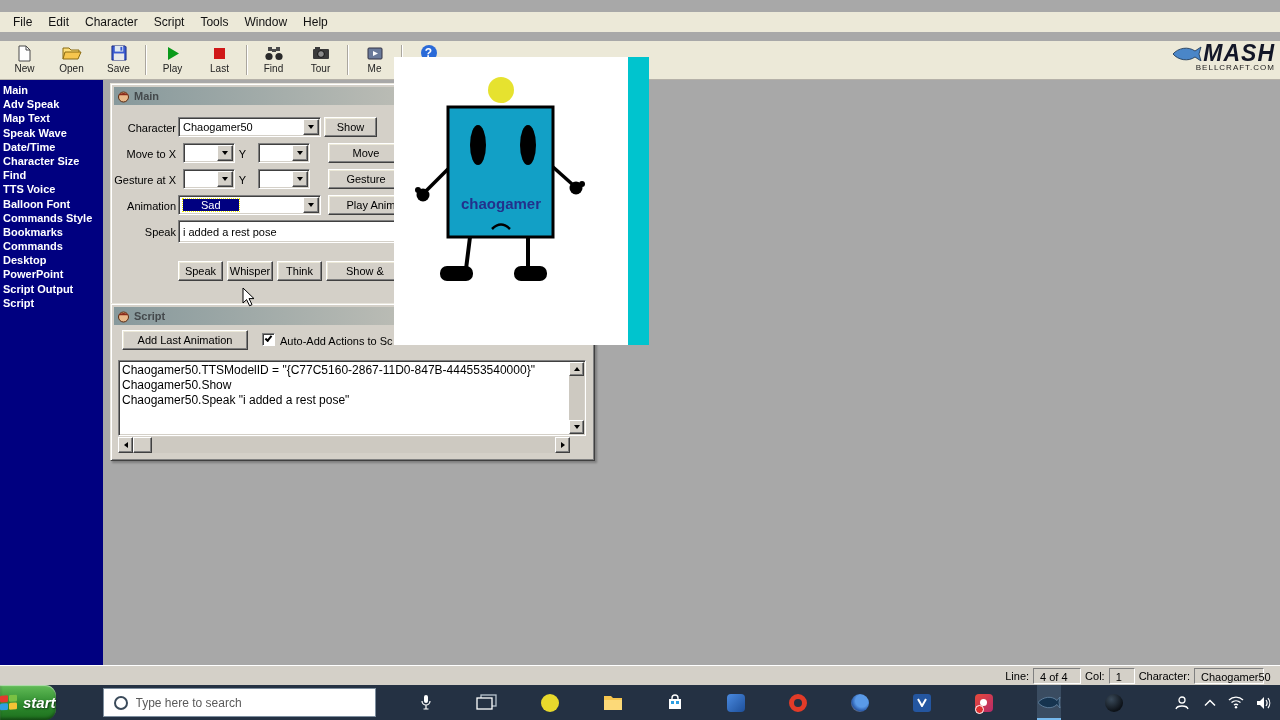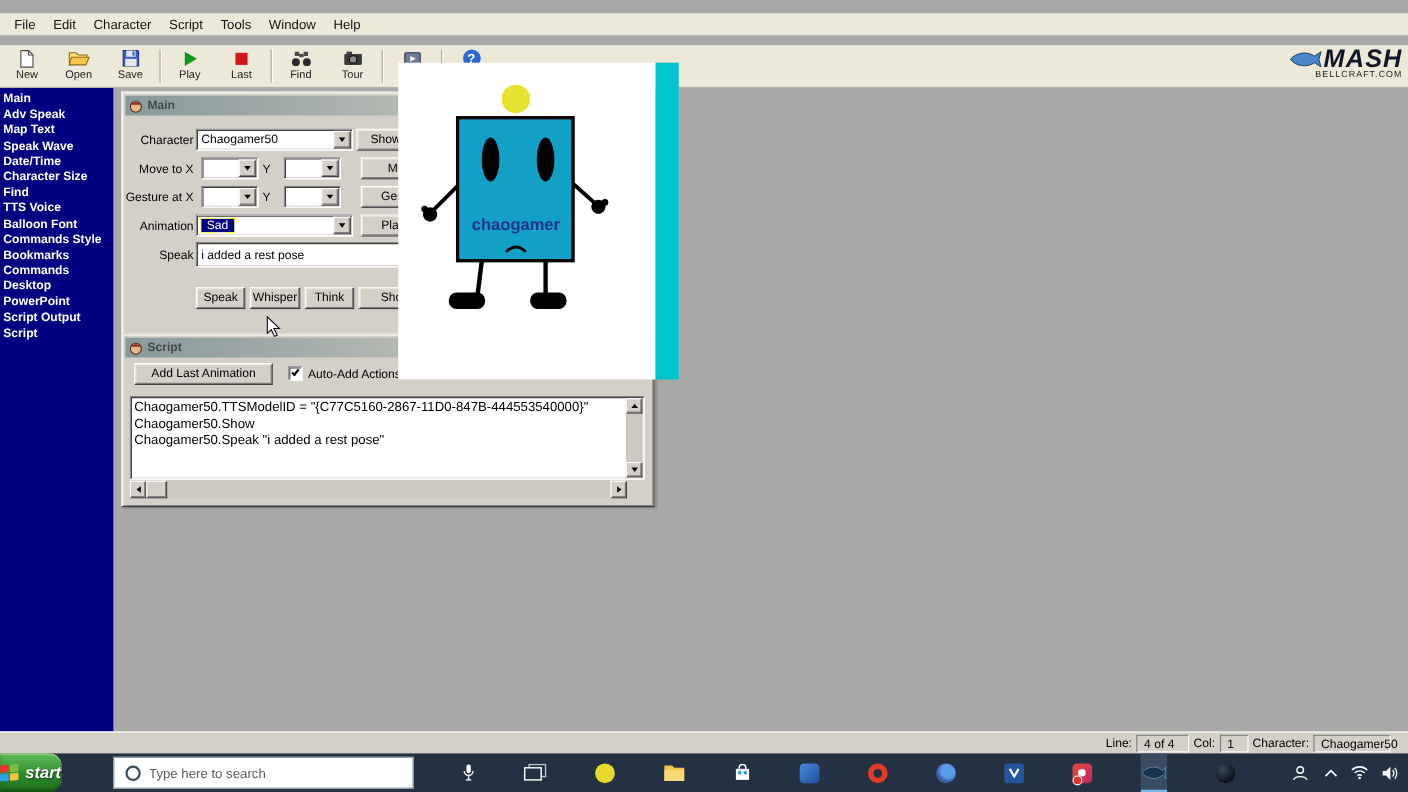--- a/index.html
+++ b/index.html
@@ -44,21 +44,21 @@
   .win-body { position:relative; width:100%; height:calc(100% - 18px); }
   .btn { background:#d4d0c8; border:1px solid; border-color:#fff #404040 #404040 #fff; box-shadow:inset -1px -1px 0 #808080, inset 1px 1px 0 #ece9d8; display:flex; align-items:center; justify-content:center; font-size:11px; color:#000; }
   .flabel { position:absolute; width:62px; text-align:right; font-size:11px; color:#000; white-space:nowrap; }
   .combo { position:absolute; height:20px; }
   .cfield { position:absolute; inset:0; background:#fff; border:1px solid; border-color:#808080 #fff #fff #808080; box-shadow:inset 1px 1px 0 #404040, inset -1px -1px 0 #d4d0c8; padding:3px 18px 0 4px; font-size:11px; white-space:nowrap; overflow:hidden; }
   .cbtn { position:absolute; right:2px; top:2px; width:16px; height:16px; background:#d4d0c8; border:1px solid; border-color:#fff #404040 #404040 #fff; box-shadow:inset -1px -1px 0 #808080; display:flex; align-items:center; justify-content:center; }
   .tri-down { width:0; height:0; border-left:3.5px solid transparent; border-right:3.5px solid transparent; border-top:4px solid #000; }
   .tri-up { width:0; height:0; border-left:3.5px solid transparent; border-right:3.5px solid transparent; border-bottom:4px solid #000; }
   .tri-left { width:0; height:0; border-top:3.5px solid transparent; border-bottom:3.5px solid transparent; border-right:4px solid #000; }
   .tri-right { width:0; height:0; border-top:3.5px solid transparent; border-bottom:3.5px solid transparent; border-left:4px solid #000; }
-  .sel-hl { display:inline-block; background:#000080; color:#fff; padding:0 5px; outline:1px dotted #f0f000; }
+  .sel-hl { display:inline-block; background:#000080; color:#fff; padding:0 18px; outline:1px dotted #f0f000; }
   .tinput { position:absolute; background:#fff; border:1px solid; border-color:#808080 #fff #fff #808080; box-shadow:inset 1px 1px 0 #404040, inset -1px -1px 0 #d4d0c8; font-size:11px; padding:0 4px; font-family:"Liberation Sans",sans-serif; color:#000; outline:none; }
   .cbx { position:absolute; width:13px; height:13px; background:#fff; border:1px solid; border-color:#808080 #fff #fff #808080; box-shadow:inset 1px 1px 0 #404040; }
   .chk { position:absolute; left:2px; top:2px; width:7px; height:4px; border-left:2px solid #000; border-bottom:2px solid #000; transform:rotate(-50deg); }
   .ta { position:absolute; background:#fff; border:1px solid; border-color:#808080 #fff #fff #808080; box-shadow:inset 1px 1px 0 #404040, inset -1px -1px 0 #d4d0c8; }
   .code-line { font-size:12px; line-height:15px; color:#000; white-space:nowrap; }
   .sb-btn { position:absolute; width:15px; height:14px; background:#d4d0c8; border:1px solid; border-color:#fff #404040 #404040 #fff; box-shadow:inset -1px -1px 0 #808080; display:flex; align-items:center; justify-content:center; }
   .hsb { position:absolute; height:16px; background:#cdc9c1; }
   .hsb .thumb { position:absolute; left:15px; top:0; width:19px; height:16px; background:#d4d0c8; border:1px solid; border-color:#fff #404040 #404040 #fff; box-shadow:inset -1px -1px 0 #808080; }
 
   
@@ -322,21 +322,21 @@
             <span class="tri-left"></span>
           </span>
         <span class="thumb"></span>
         <span class="sb-btn" style="right:0; top:0; height:16px;">
             <span class="tri-right"></span>
           </span>
       </div>
     </div>
   </div>
 
-  <div class="overlay" style="left:362px; top:57px; width:255px; height:357px;border-radius:20px;">
+  <div class="overlay" style="left:394px; top:57px; width:255px; height:357px;border-radius:20px;">
     <div style="width:234px; height:288px; background:#fff;">
       <svg width="234" height="288" viewBox="0 0 234 288">
         <circle cx="107" cy="33" r="13" fill="#e6e22f"></circle>
         <path d="M54 112 L32 134" stroke="#000" stroke-width="3.5" fill="none"></path>
         <circle cx="29" cy="138" r="6.5" fill="#000"></circle>
         <circle cx="24" cy="133" r="3" fill="#000"></circle>
         <path d="M159 110 L178 127" stroke="#000" stroke-width="3.5" fill="none"></path>
         <circle cx="182" cy="131" r="6.5" fill="#000"></circle>
         <circle cx="188" cy="127" r="3" fill="#000"></circle>
         <path d="M76 180 L72 212" stroke="#000" stroke-width="4" fill="none"></path>

